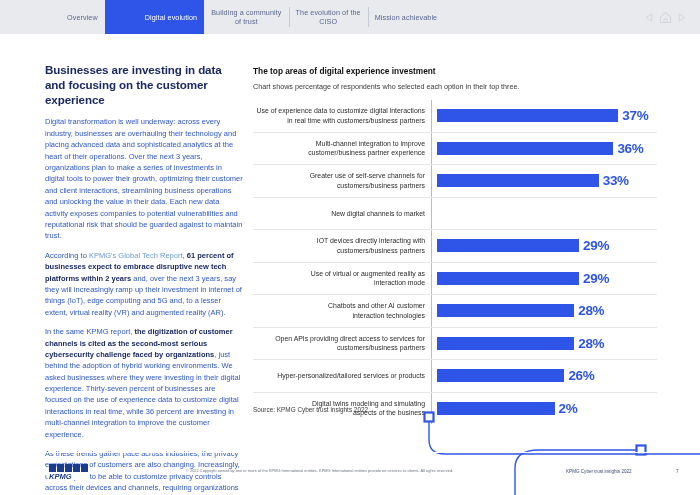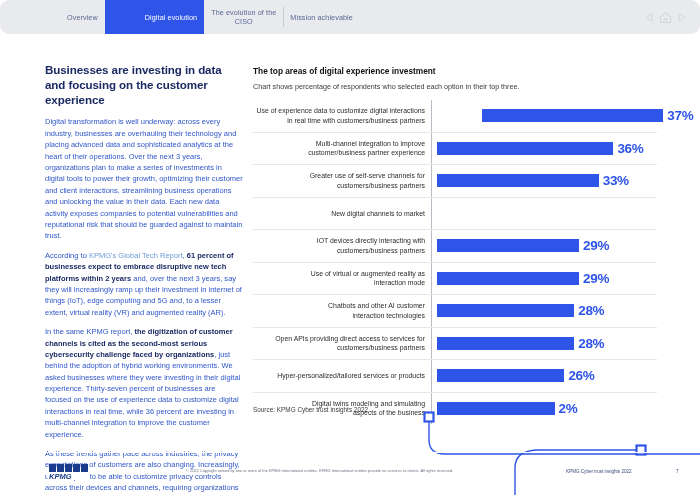--- a/index.html
+++ b/index.html
@@ -9,21 +9,21 @@
     font-family:"Liberation Sans", sans-serif;
     overflow:hidden;
     position:relative;
     color:#1f2a5e;
   }
 
   
   .topnav{
     position:absolute;left:0;top:0;width:700px;height:34px;
     background:#e9eaee;
-    display:flex;align-items:stretch;border-radius:9px;
+    display:flex;align-items:stretch;
   }
   .nav-spacer{width:60px;flex:none;}
   .nav-item{
     position:relative;
     display:flex;align-items:center;justify-content:center;text-align:center;
     font-size:7.2px;line-height:1.25;
     color:#5a6793;
     padding:0 7px;
     white-space:pre-line;
     cursor:pointer;
@@ -61,21 +61,21 @@
   .chart-sub{font-size:7.2px;color:#3a3a3a;margin:0 0 9px 0;}
 
   .chart{position:relative;width:404px;}
   .axis-line{
     position:absolute;left:178px;top:0;bottom:0;width:1px;background:#b9bcc4;
   }
   .row{
     position:relative;display:flex;align-items:center;height:31.5px;
     border-top:1px solid #e6e7ea;
   }
-  .row:first-child{border-top:none;gap:45px;}
+  .row:first-child{border-top:none;}
   .row .cat{
     width:172px;flex:none;text-align:right;padding-right:6px;
     font-size:6.9px;line-height:1.35;color:#2b2b2b;white-space:pre-line;
   }
   .barzone{position:relative;flex:1;height:100%;display:flex;align-items:center;padding-left:6px;}
   .bar{height:13px;background:#2f55e8;}
   .val{
     font-size:13.5px;font-weight:bold;color:#2f55e8;
     margin-left:4px;line-height:1;letter-spacing:-.3px;
   }
@@ -96,20 +96,22 @@
   .footer-doc{position:absolute;left:566px;top:469px;font-size:4.6px;color:#3c4a7a;}
   .footer-page{position:absolute;left:676px;top:469px;font-size:4.6px;color:#3c4a7a;}
 </style>
 </head>
 <body>
 
 <div class="topnav">
   <div class="nav-spacer"></div>
   <div class="nav-item">Overview</div>
   <div class="nav-item active">Digital evolution</div>
+  <div class="nav-item">Building a community
+of trust</div>
   <div class="nav-item">The evolution of the
 CISO</div>
   <div class="nav-item">Mission achievable</div>
   <div class="nav-arrows">
     <span>
       <svg width="9" height="9" viewBox="0 0 10 10">
           <polygon points="7.5,1 7.5,9 1.5,5" fill="none" stroke="#d2d4da" stroke-width="1"></polygon>
         </svg>
     </span>
     <span>

